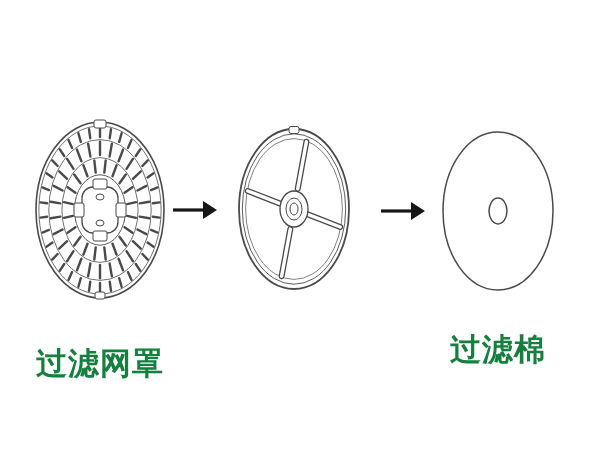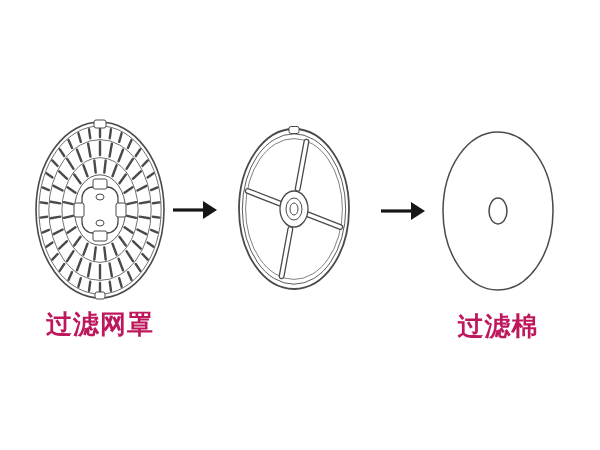--- a/index.html
+++ b/index.html
@@ -10,24 +10,25 @@
     overflow:hidden;
     font-family:"Liberation Sans","DejaVu Sans",sans-serif;
   }
   .fig{position:absolute;}
   .fig svg{display:block;}
   .arrow{position:absolute;}
   .part-label{
     position:absolute;
     text-align:center;
     font-weight:800;
-    font-size:26px;
+    font-size:31px;
     letter-spacing:1px;
-    color:#be185d;
+    color:#15803d;
     user-select:none;
+    margin-top:36px;
   }
 </style>
 </head>
 <body>
 
 <div class="canvas">
 
   <div class="fig" style="left:31px;top:119px;">
     <svg width="138" height="182" viewBox="0 0 138 182">
       <g id="cover-pattern">
@@ -170,15 +171,15 @@
   <div class="fig" style="left:441px;top:128px;">
     <svg width="114" height="166" viewBox="0 0 114 166">
       <g id="cotton-pattern">
           <ellipse cx="57" cy="83" rx="55" ry="79" fill="#fff" stroke="#4a4a4a" stroke-width="1.5"></ellipse>
           <ellipse cx="57" cy="83" rx="9" ry="13" fill="#fff" stroke="#4a4a4a" stroke-width="1.5"></ellipse>
         </g>
     </svg>
   </div>
 
   <div class="part-label" style="left:20px;top:307px;width:160px;">过滤网罩</div>
-  <div class="part-label" style="left:441px;top:309px;width:114px;text-align:center;">过滤棉</div>
+  <div class="part-label" style="left:441px;top:293px;width:114px;text-align:center;">过滤棉</div>
 
 </div>
 
 </body></html>

